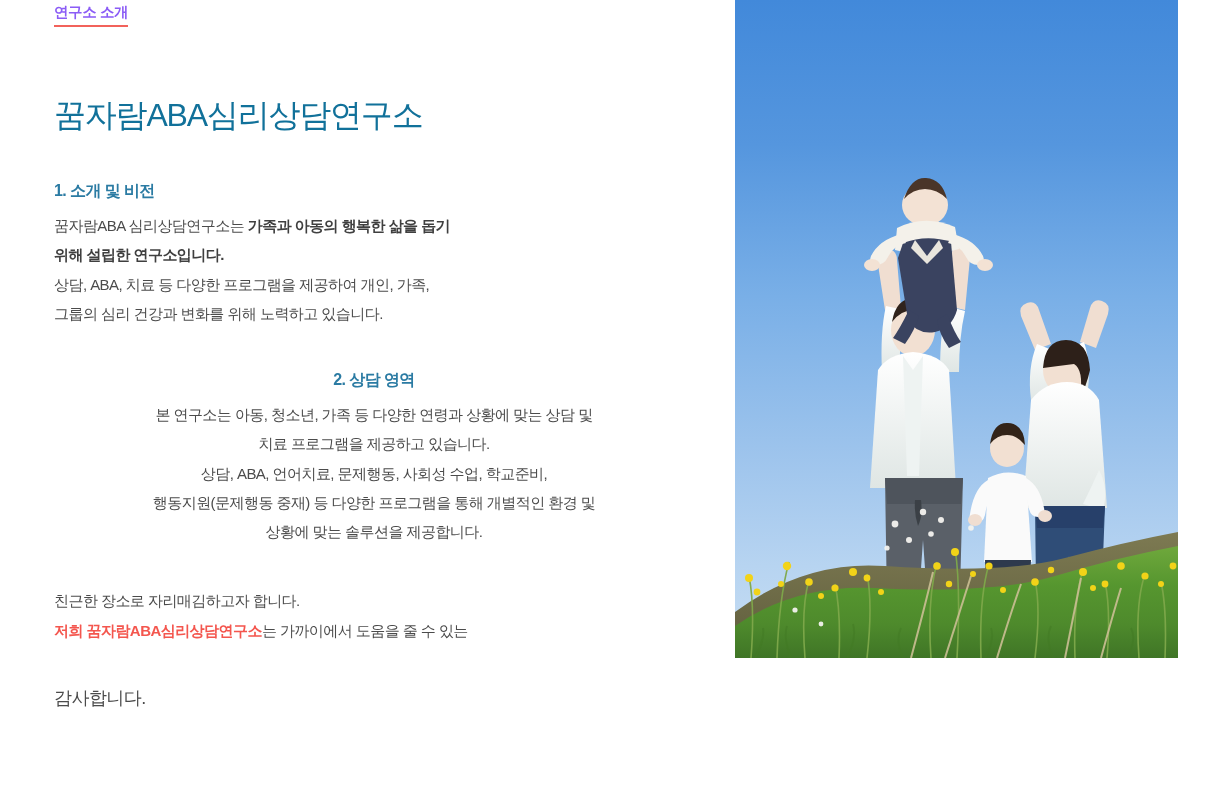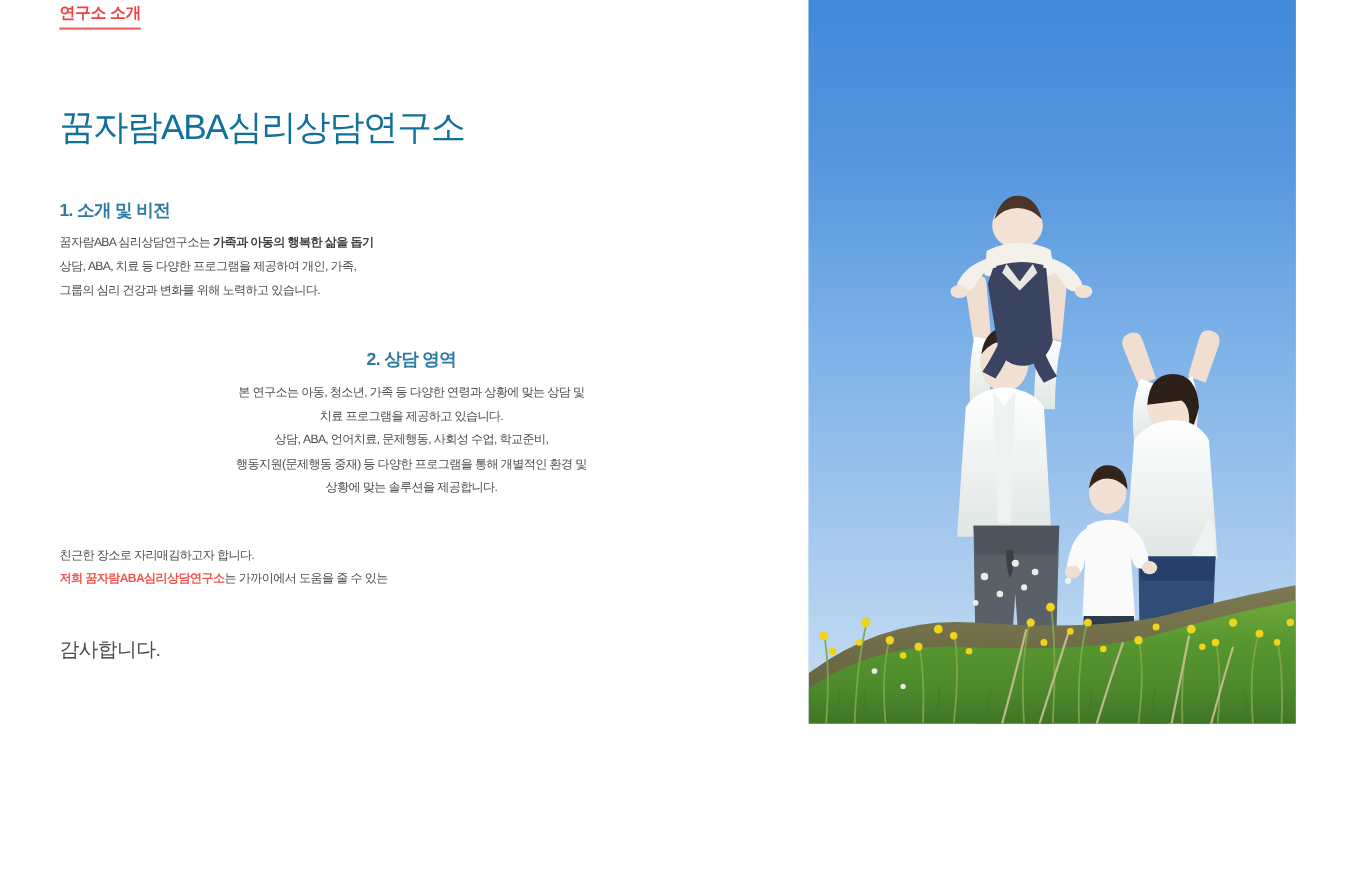--- a/index.html
+++ b/index.html
@@ -30,21 +30,21 @@
 
   .eyebrow-wrap {
     padding-top: 2px;
     height: 30px;
   }
 
   .eyebrow {
     display: inline-block;
     font-size: 14.5px;
     font-weight: 700;
-    color: #ef4444;
+    color: #8b5cf6;
     letter-spacing: -0.4px;
     line-height: 1.4;
     border-bottom: 2px solid #f2625b;
     padding-bottom: 3px;
   }
 
   .main-title {
     margin-top: 65px;
     font-size: 32px;
     font-weight: 400;
@@ -60,21 +60,21 @@
 
   .section-heading {
     font-size: 16px;
     font-weight: 700;
     color: #2b7ba3;
     letter-spacing: -0.6px;
     margin-bottom: 9px;
   }
 
   .para {
-    font-size: 11px;
+    font-size: 15px;
     color: #4b4b4b;
     letter-spacing: -0.55px;
     line-height: 1.95;
     font-weight: 400;
   }
 
   .para .b {
     font-weight: 700;
     color: #3f3f3f;
   }
@@ -119,20 +119,21 @@
     <div class="eyebrow-wrap">
       <span class="eyebrow">연구소 소개</span>
     </div>
 
     <h1 class="main-title">꿈자람ABA심리상담연구소</h1>
 
     <div class="section">
       <div class="section-heading">1. 소개 및 비전</div>
       <div class="para">
         <div><span>꿈자람ABA 심리상담연구소는 </span><span class="b">가족과 아동의 행복한 삶을 돕기</span></div>
+        <div><span class="b">위해 설립한 연구소입니다.</span></div>
         <div>상담, ABA, 치료 등 다양한 프로그램을 제공하여 개인, 가족,</div>
         <div>그룹의 심리 건강과 변화를 위해 노력하고 있습니다.</div>
       </div>
     </div>
 
     <div class="section second">
       <div class="section-heading">2. 상담 영역</div>
       <div class="para">
         <div>본 연구소는 아동, 청소년, 가족 등 다양한 연령과 상황에 맞는 상담 및</div>
         <div>치료 프로그램을 제공하고 있습니다.</div>

